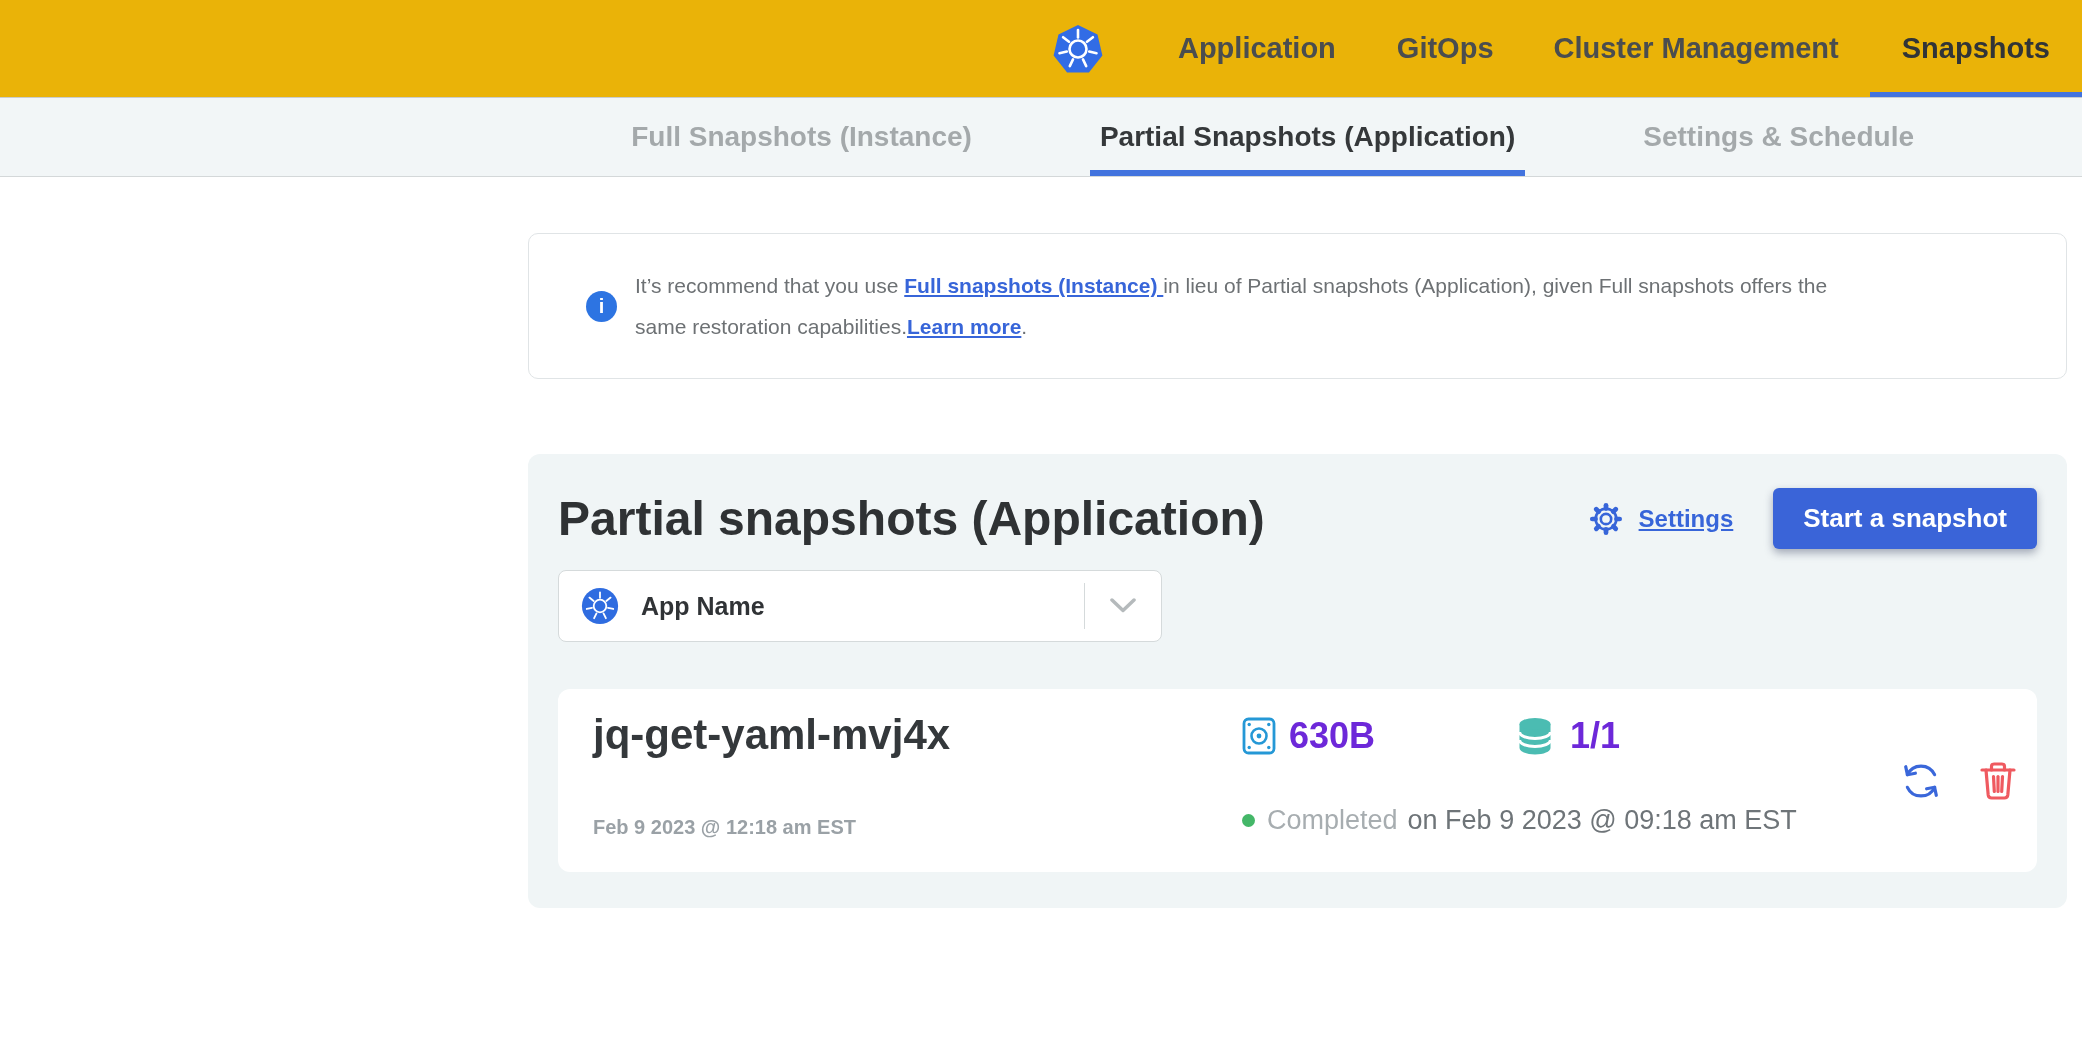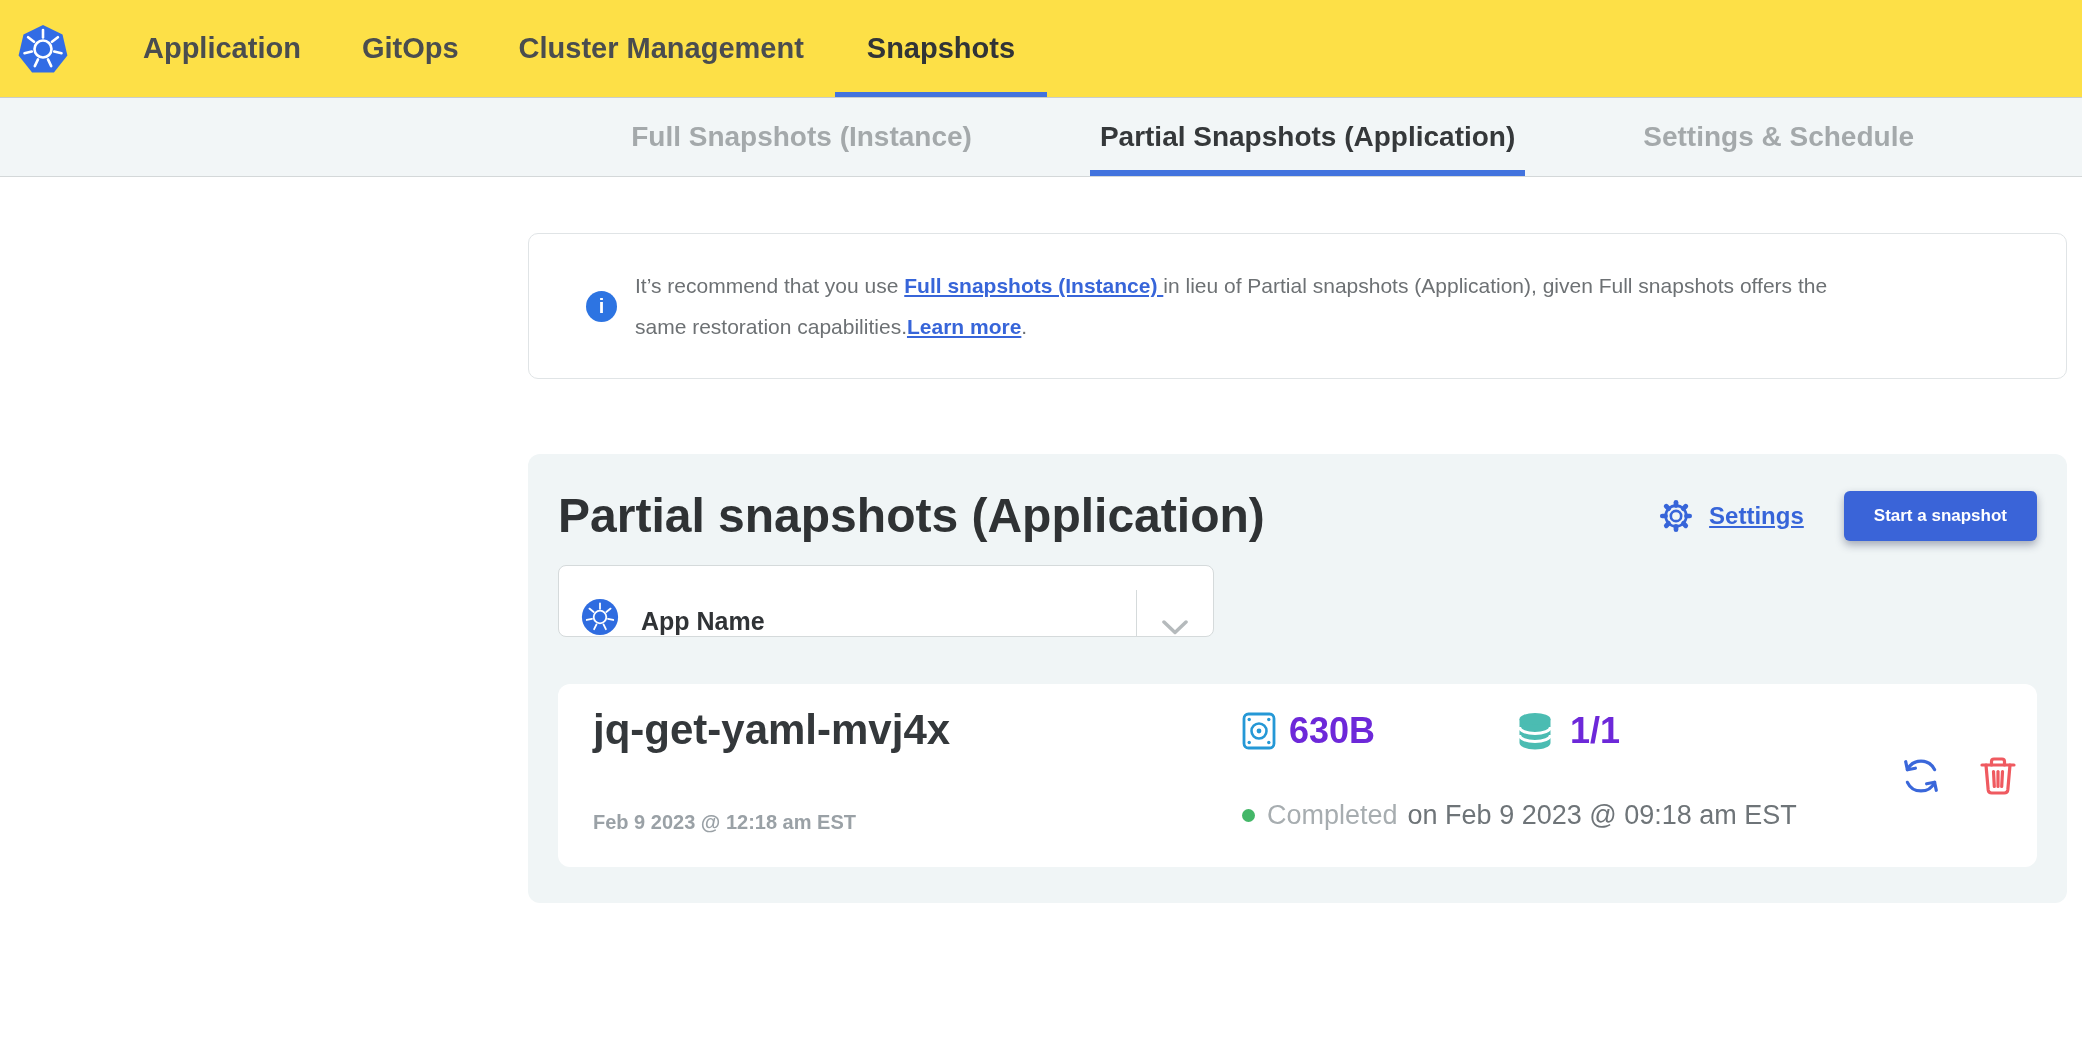--- a/index.html
+++ b/index.html
@@ -2,21 +2,21 @@
 <html><head>
 <meta charset="utf-8">
 <style>
   html,body{margin:0;padding:0;}
   body{
     width:2082px;height:1056px;overflow:hidden;background:#fff;
     font-family:"Liberation Sans","DejaVu Sans",sans-serif;
     -webkit-font-smoothing:antialiased;
   }
   
-  .header{height:97px;background:#fde047;display:flex;align-items:stretch;}
+  .header{height:97px;background:#eab308;display:flex;align-items:stretch;justify-content:flex-end;}
   .logo-wrap{display:flex;align-items:center;margin-left:17px;}
   .nav-item{display:flex;align-items:center;font-size:29px;font-weight:700;color:#4a4d4f;cursor:pointer;}
   .nav-app{margin-left:74px;}
   .nav-gitops{margin-left:61px;}
   .nav-cluster{margin-left:60px;}
   .nav-snapshots{margin-left:31px;padding:1px 32px;color:#313437;border-bottom:5px solid #4273de;padding-top:5px;}
   
   .subnav{
     height:80px;background:#f2f6f7;border-top:1px solid #c9cdce;border-bottom:1px solid #d4d8d9;
     display:flex;justify-content:flex-end;gap:108px;padding-right:158px;box-sizing:border-box;
@@ -40,28 +40,28 @@
     margin:75px 0 0 528px;width:1539px;box-sizing:border-box;background:#f0f5f6;border-radius:12px;
     padding:34px 30px 36px 30px;
   }
   .panel-header{display:flex;align-items:center;}
   .panel-title{font-size:48px;line-height:56px;font-weight:700;color:#2f3234;}
   .panel-actions{margin-left:auto;display:flex;align-items:center;}
   .settings-link{display:flex;align-items:center;gap:16px;cursor:pointer;}
   .settings-label{font-size:24px;font-weight:700;color:#3765d9;text-decoration:underline;}
   .start-btn{
     margin-left:40px;background:#3a64d8;color:#fff;border:none;border-radius:6px;
-    font-family:inherit;font-size:17px;font-weight:700;padding:15px 30px;cursor:pointer;
+    font-family:inherit;font-size:26px;font-weight:700;padding:15px 30px;cursor:pointer;
     box-shadow:0 4px 8px rgba(35,45,80,.38);
   }
   .panel-desc{margin-top:28px;font-size:26px;line-height:51px;color:#a1a6a8;}
   
   .app-select{
-    margin-top:21px;width:656px;height:72px;box-sizing:border-box;background:#fff;
-    border:1px solid #d5dadb;border-radius:8px;display:flex;align-items:flex-end;cursor:pointer;
+    margin-top:21px;width:604px;height:72px;box-sizing:border-box;background:#fff;
+    border:1px solid #d5dadb;border-radius:8px;display:flex;align-items:center;cursor:pointer;
   }
   .k8s-badge{flex:none;margin-left:22px;display:flex;}
   .app-name{margin-left:22px;font-size:25px;font-weight:700;color:#303336;flex:1;}
   .select-divider{width:1px;height:46px;background:#d5dadb;}
   .chevron-box{width:76px;display:flex;align-items:center;justify-content:center;}
   
   .snap-row{
     margin-top:47px;background:#fff;border-radius:12px;min-height:183px;box-sizing:border-box;
     padding:23px 20px 23px 35px;display:flex;
   }

